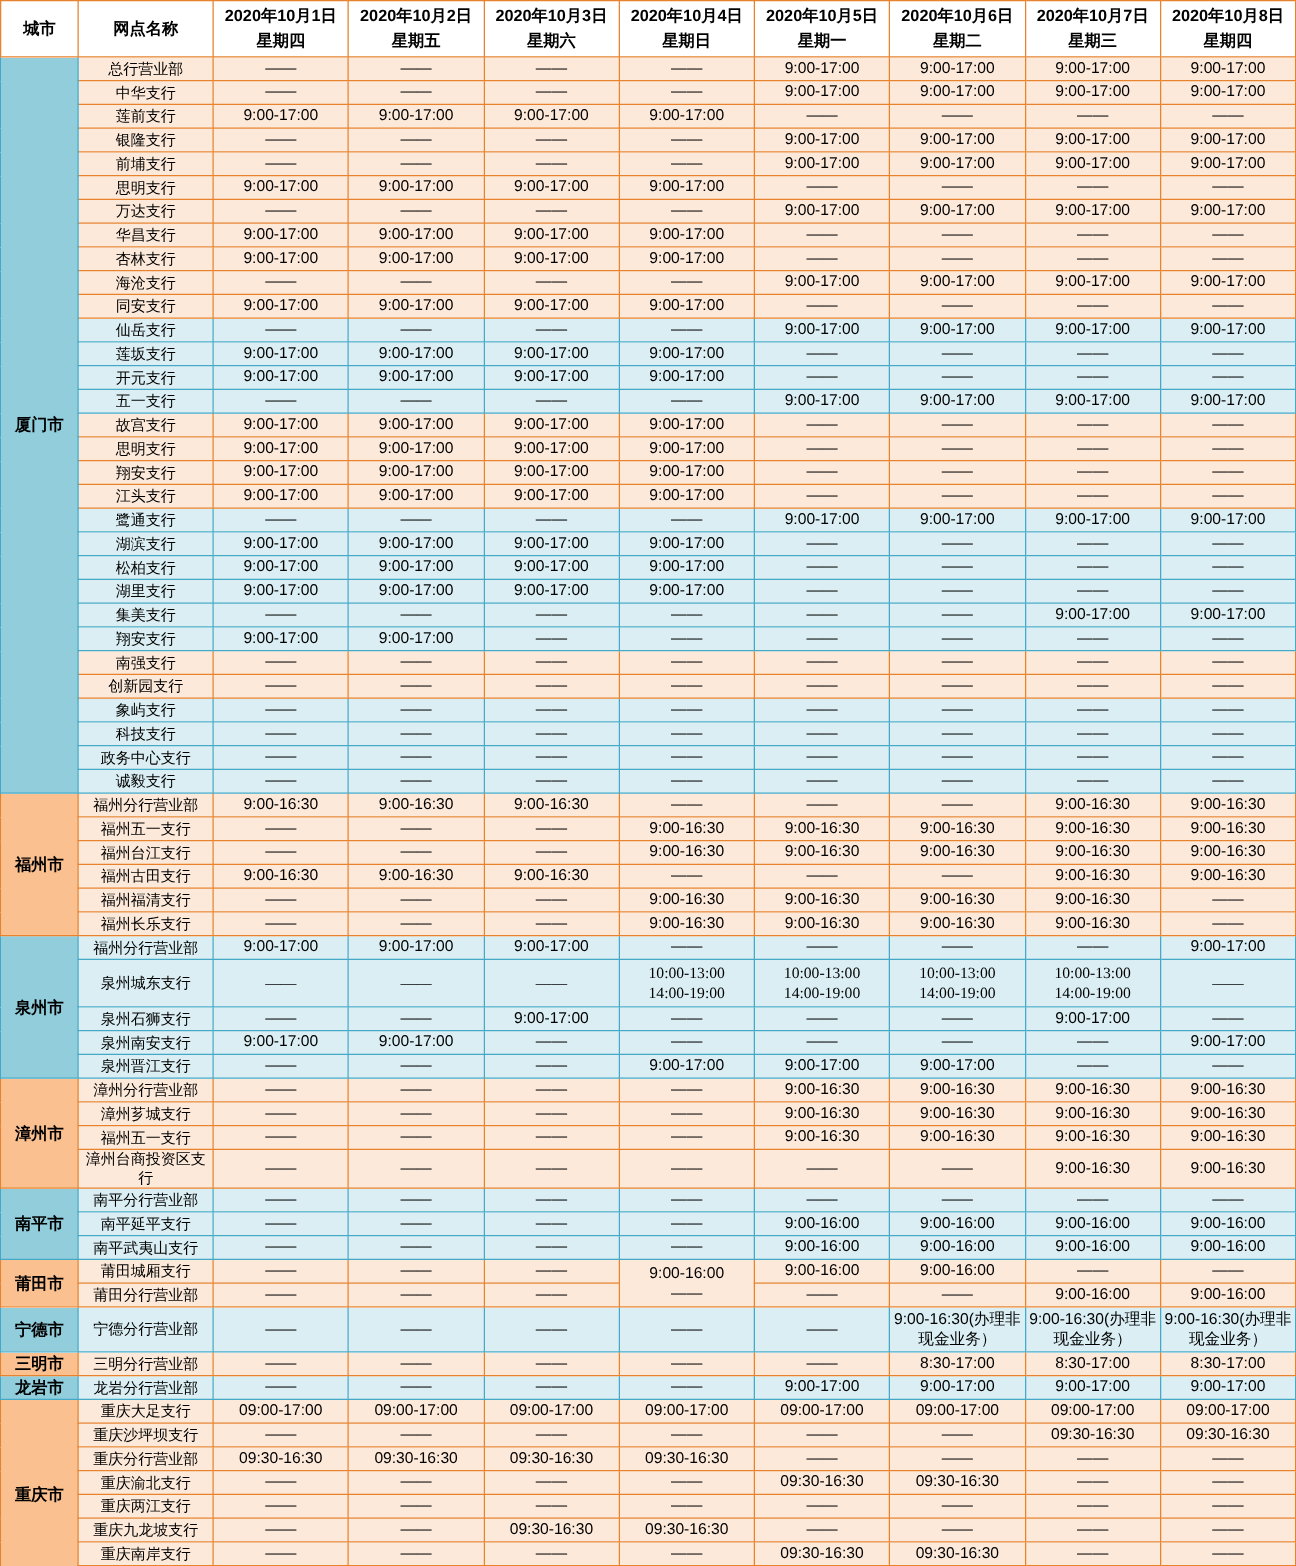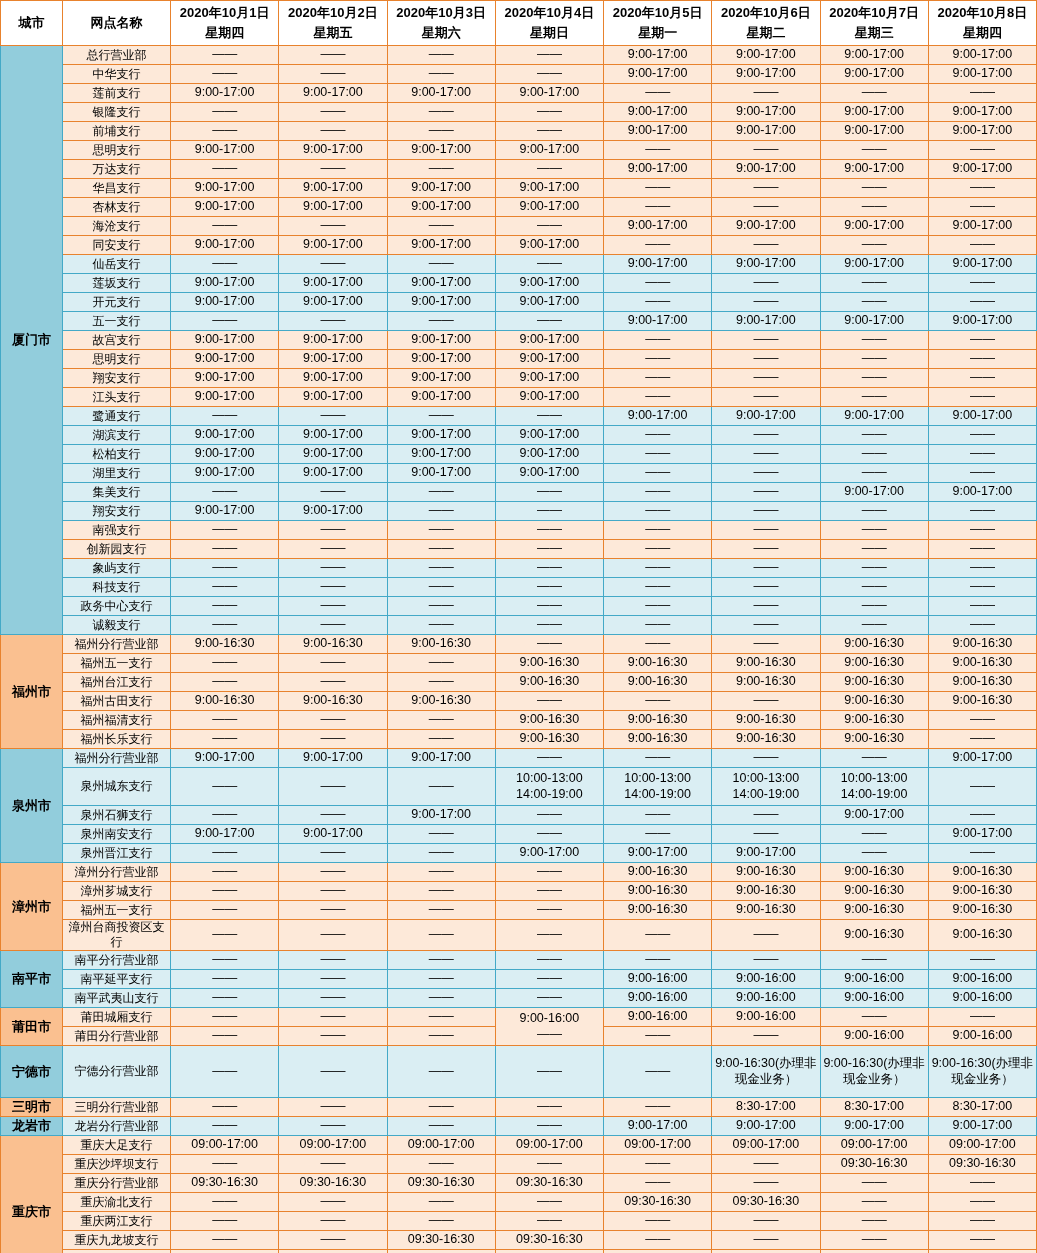--- a/index.html
+++ b/index.html
@@ -10,22 +10,22 @@
   html,body{margin:0;padding:0;background:#fff;}
   body{font-family:"Liberation Sans","DejaVu Sans",sans-serif;color:#000;}
   table{border-collapse:collapse;table-layout:fixed;width:1037px;}
   col.c-city{width:62px;} col.c-branch{width:108px;}
   thead th{
     background:#fff;border:1px solid var(--bo);
     font-size:13px;font-weight:bold;text-align:center;vertical-align:middle;
     line-height:1.55;padding:2px 0;height:40px;
   }
   tbody tr{height:19px;}
-  tbody tr.tall{height:38px;}
-  tbody tr.tall36{height:52px;}
+  tbody tr.tall{height:38px;font-family:Liberation Serif, serif;}
+  tbody tr.tall36{height:36px;}
   td{
     text-align:center;vertical-align:middle;
     padding:0 2px;overflow:hidden;
     font-size:12.5px;line-height:1.25;
     white-space:pre-line;
   }
   .row-o td{background:var(--ro);border:1px solid var(--bo);}
   .row-b td{background:var(--rb);border:1px solid var(--bt);}
   td.branch{font-size:12px;padding:0 1px;}
   td.city{font-size:13px;font-weight:bold;}

